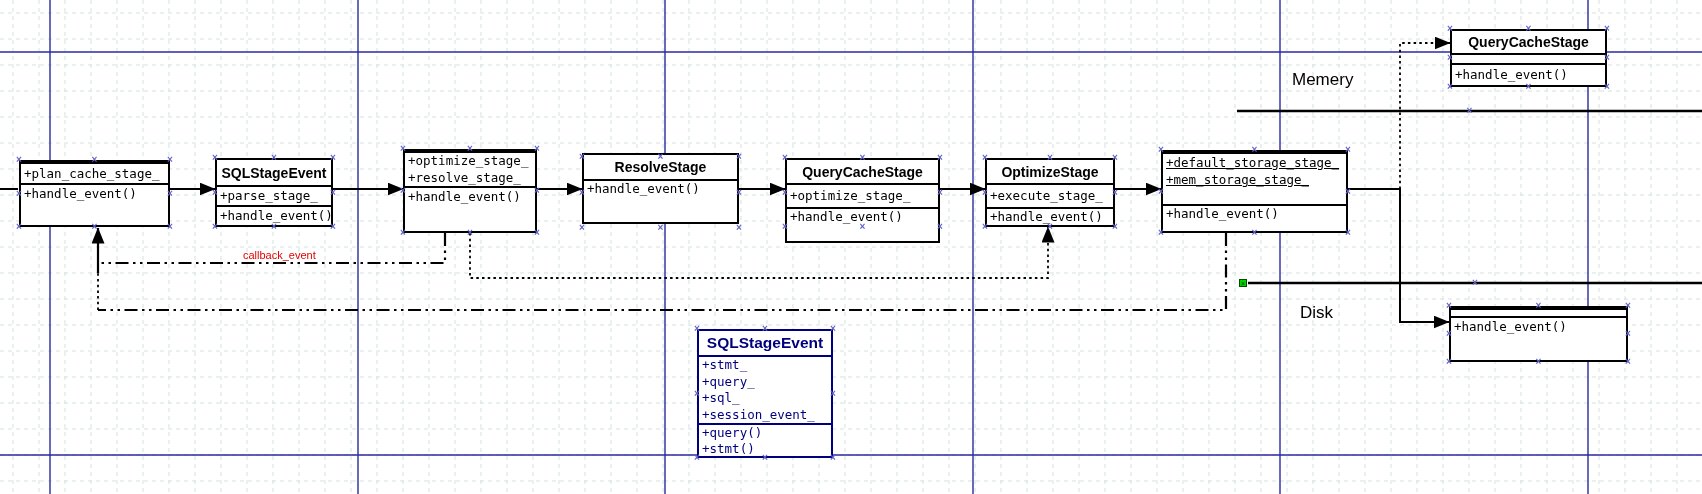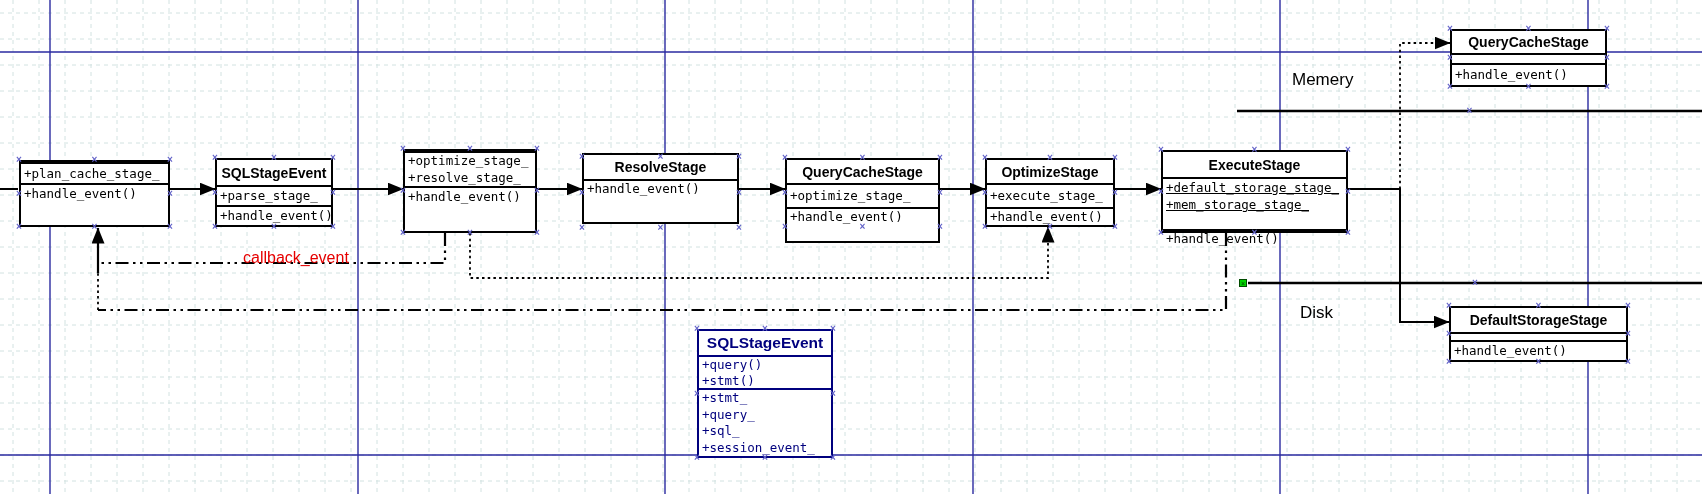--- a/index.html
+++ b/index.html
@@ -229,61 +229,59 @@
       <div class="uml-box" style="left: 985px; top: 158px; width: 130px; height: 69px; border-color: rgb(0, 0, 0);">
         <div class="uml-title" style="height: 23px; font-size: 14px; color: rgb(0, 0, 0);">OptimizeStage</div>
         <div class="uml-section" style="height: 24px; border-top-color: rgb(0, 0, 0);">
           <div class="uml-member" style="height: 22px; line-height: 22px; font-size: 12.5px; color: rgb(0, 0, 0);">+execute_stage_</div>
         </div>
         <div class="uml-section" style="height: 18px; border-top-color: rgb(0, 0, 0);">
           <div class="uml-member" style="height: 16px; line-height: 16px; font-size: 12.5px; color: rgb(0, 0, 0);">+handle_event()</div>
         </div>
       </div>
       <div class="uml-box" style="left: 1161px; top: 150px; width: 187px; height: 83px; border-color: rgb(0, 0, 0);">
-        <div class="uml-title" style="height: 25px; font-size: 14px; color: rgb(0, 0, 0);">ExecuteStage</div>
         <div class="uml-section" style="height: 52px; border-top-color: rgb(0, 0, 0); text-decoration: underline;">
           <div class="uml-member" style="height: 17px; line-height: 17px; font-size: 12.5px; color: rgb(0, 0, 0);">+default_storage_stage_</div>
           <div class="uml-member" style="height: 17px; line-height: 17px; font-size: 12.5px; color: rgb(0, 0, 0);">+mem_storage_stage_</div>
         </div>
         <div class="uml-section" style="height: 18px; border-top-color: rgb(0, 0, 0);">
           <div class="uml-member" style="height: 16px; line-height: 16px; font-size: 12.5px; color: rgb(0, 0, 0);">+handle_event()</div>
         </div>
       </div>
       <div class="uml-box" style="left: 1450px; top: 29px; width: 157px; height: 58px; border-color: rgb(0, 0, 0);">
         <div class="uml-title" style="height: 22px; font-size: 14px; color: rgb(0, 0, 0);">QueryCacheStage</div>
         <div class="uml-section" style="height: 10px; border-top-color: rgb(0, 0, 0);"></div>
         <div class="uml-section" style="height: 22px; border-top-color: rgb(0, 0, 0);">
           <div class="uml-member" style="height: 20px; line-height: 20px; font-size: 12.5px; color: rgb(0, 0, 0);">+handle_event()</div>
         </div>
       </div>
       <div class="uml-box" style="left: 1449px; top: 306px; width: 179px; height: 56px; border-color: rgb(0, 0, 0);">
-        <div class="uml-title" style="height: 24px; font-size: 14px; color: rgb(0, 0, 0);">DefaultStorageStage</div>
         <div class="uml-section" style="height: 8px; border-top-color: rgb(0, 0, 0);"></div>
         <div class="uml-section" style="height: 20px; border-top-color: rgb(0, 0, 0);">
           <div class="uml-member" style="height: 18px; line-height: 18px; font-size: 12.5px; color: rgb(0, 0, 0);">+handle_event()</div>
         </div>
       </div>
       <div class="uml-box" style="left: 697px; top: 329px; width: 136px; height: 129px; border-color: rgb(0, 0, 126);">
         <div class="uml-title" style="height: 24px; font-size: 15.5px; color: rgb(0, 0, 126); border-radius: 7px;">SQLStageEvent</div>
-        <div class="uml-section" style="height: 33px; border-top-color: rgb(0, 0, 126);">
-          <div class="uml-member" style="height: 15.5px; line-height: 15.5px; font-size: 12.5px; color: rgb(0, 0, 126);">+query()</div>
-          <div class="uml-member" style="height: 15.5px; line-height: 15.5px; font-size: 12.5px; color: rgb(0, 0, 126);">+stmt()</div>
-        </div>
         <div class="uml-section" style="height: 68px; border-top-color: rgb(0, 0, 126);">
           <div class="uml-member" style="height: 16.5px; line-height: 16.5px; font-size: 12.5px; color: rgb(0, 0, 126);">+stmt_</div>
           <div class="uml-member" style="height: 16.5px; line-height: 16.5px; font-size: 12.5px; color: rgb(0, 0, 126);">+query_</div>
           <div class="uml-member" style="height: 16.5px; line-height: 16.5px; font-size: 12.5px; color: rgb(0, 0, 126);">+sql_</div>
           <div class="uml-member" style="height: 16.5px; line-height: 16.5px; font-size: 12.5px; color: rgb(0, 0, 126);">+session_event_</div>
         </div>
+        <div class="uml-section" style="height: 33px; border-top-color: rgb(0, 0, 126);">
+          <div class="uml-member" style="height: 15.5px; line-height: 15.5px; font-size: 12.5px; color: rgb(0, 0, 126);">+query()</div>
+          <div class="uml-member" style="height: 15.5px; line-height: 15.5px; font-size: 12.5px; color: rgb(0, 0, 126);">+stmt()</div>
+        </div>
       </div>
     </div>
   <div id="labellayer">
       <div class="free-label" style="left: 1292px; top: 70px; font-size: 17px; color: rgb(0, 0, 0);">Memery</div>
       <div class="free-label" style="left: 1300px; top: 303px; font-size: 17px; color: rgb(0, 0, 0);">Disk</div>
-      <div class="free-label" style="left: 243px; top: 249px; font-size: 16px; color: rgb(230, 0, 0);">callback_event</div>
+      <div class="free-label" style="left: 243px; top: 249px; font-size: 11px; color: rgb(230, 0, 0);">callback_event</div>
       <div class="green-handle" style="left: 1243px; top: 283px;">×</div>
     </div>
   <div id="handlelayer">
       <span class="handle-x" style="left: 19px; top: 160px;">×</span>
       <span class="handle-x" style="left: 94.5px; top: 160px;">×</span>
       <span class="handle-x" style="left: 170px; top: 160px;">×</span>
       <span class="handle-x" style="left: 19px; top: 193.5px;">×</span>
       <span class="handle-x" style="left: 170px; top: 193.5px;">×</span>
       <span class="handle-x" style="left: 19px; top: 227px;">×</span>
       <span class="handle-x" style="left: 94.5px; top: 227px;">×</span>

